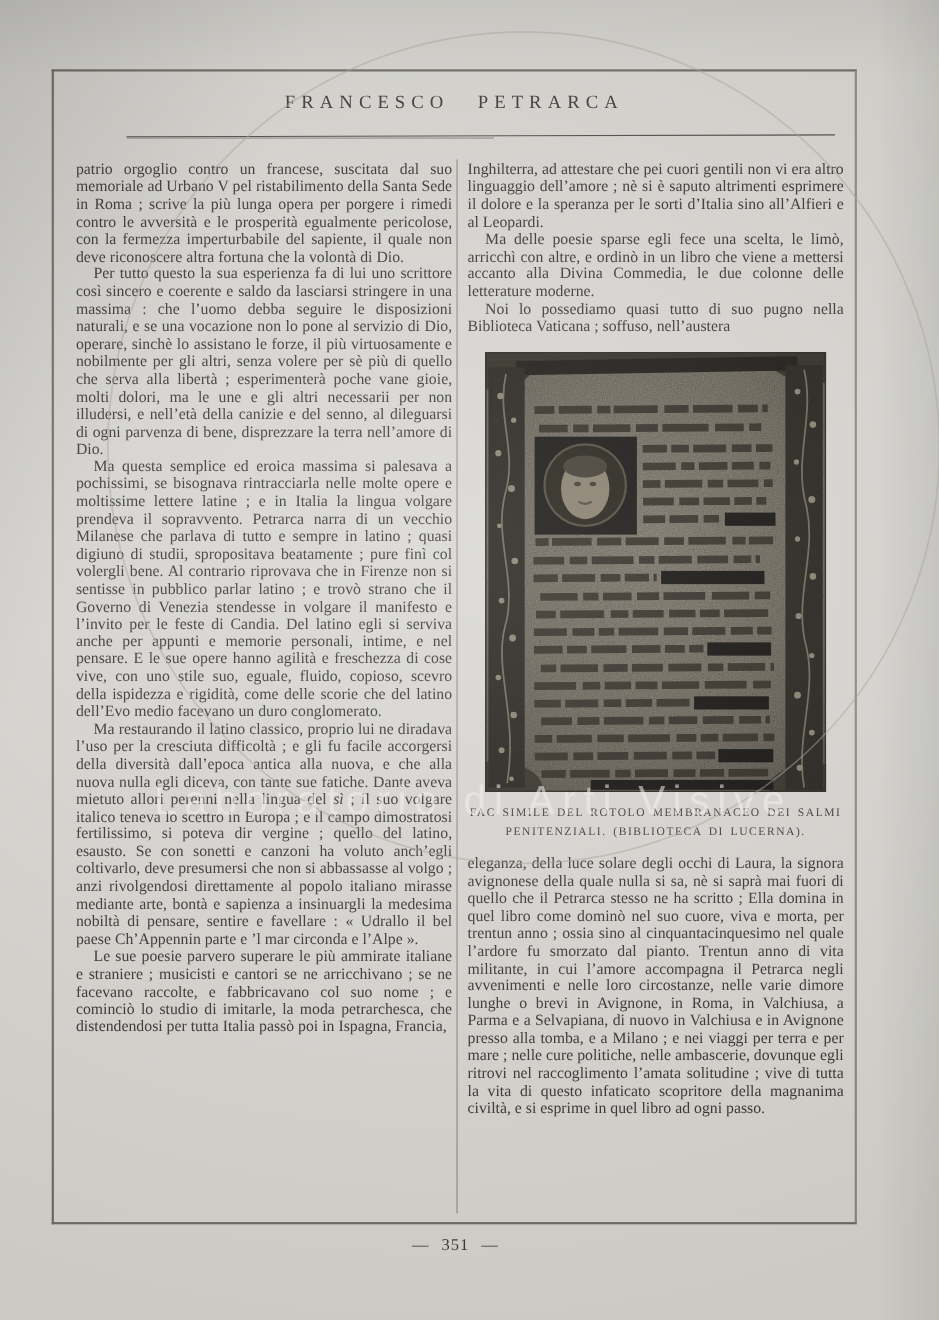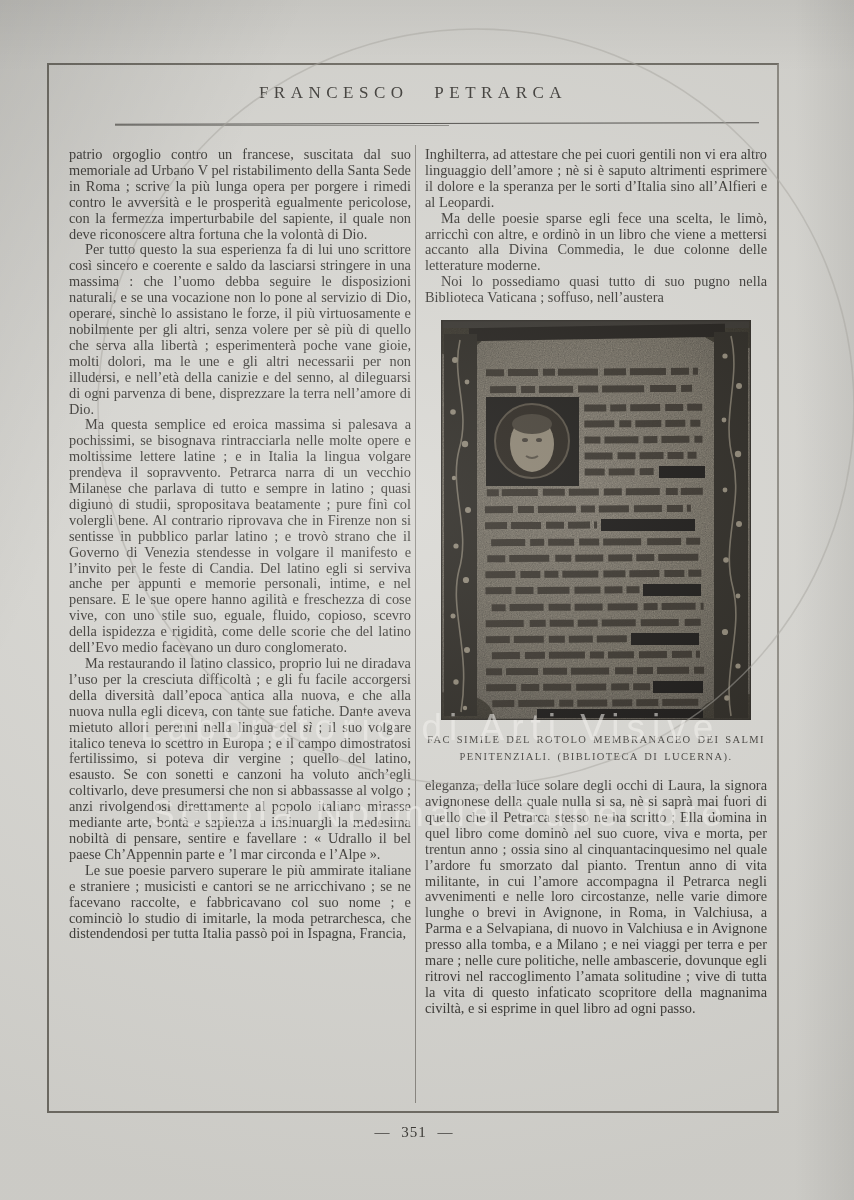--- a/index.html
+++ b/index.html
@@ -199,17 +199,16 @@
 
   </div>
 
   <div class="page-number">— 351 —</div>
 
   <div class="watermark">
     <svg class="wm-circle-svg" width="854" height="1200" viewBox="0 0 854 1200">
       <circle cx="476" cy="407" r="378" fill="none" stroke="rgba(168,166,160,0.5)" stroke-width="1.5"></circle>
     </svg>
     <div class="wm-text wm-line1">Laboratorio di Arti Visive</div>
-    <div class="wm-text wm-line2">Scuola Normale Superiore</div>
   </div>
 
   <div class="scan-shading"></div>
 </div>
 
 </body></html>

